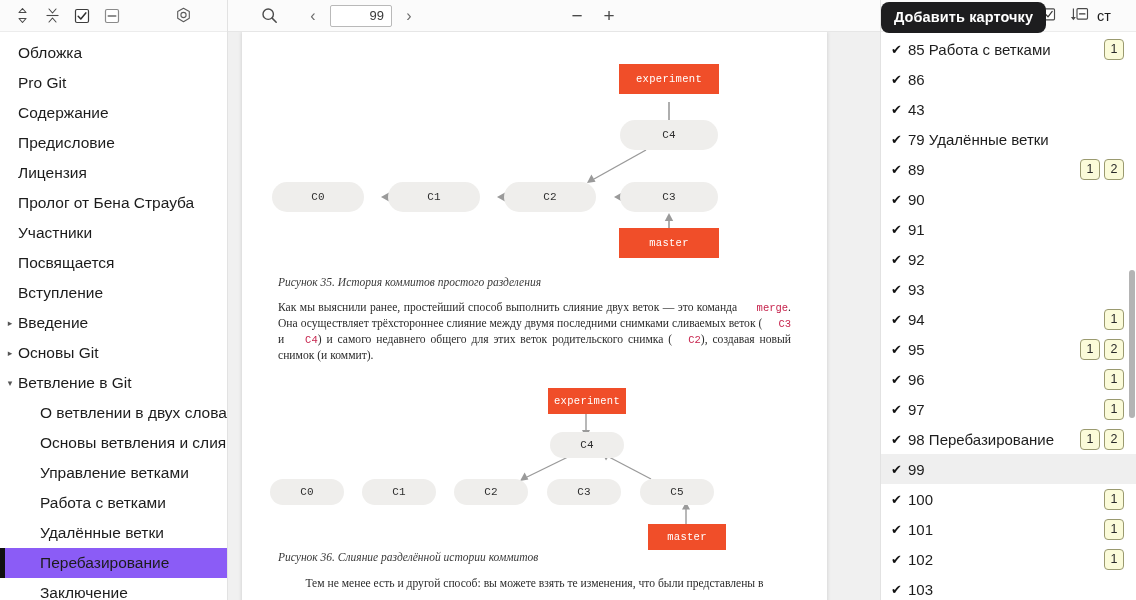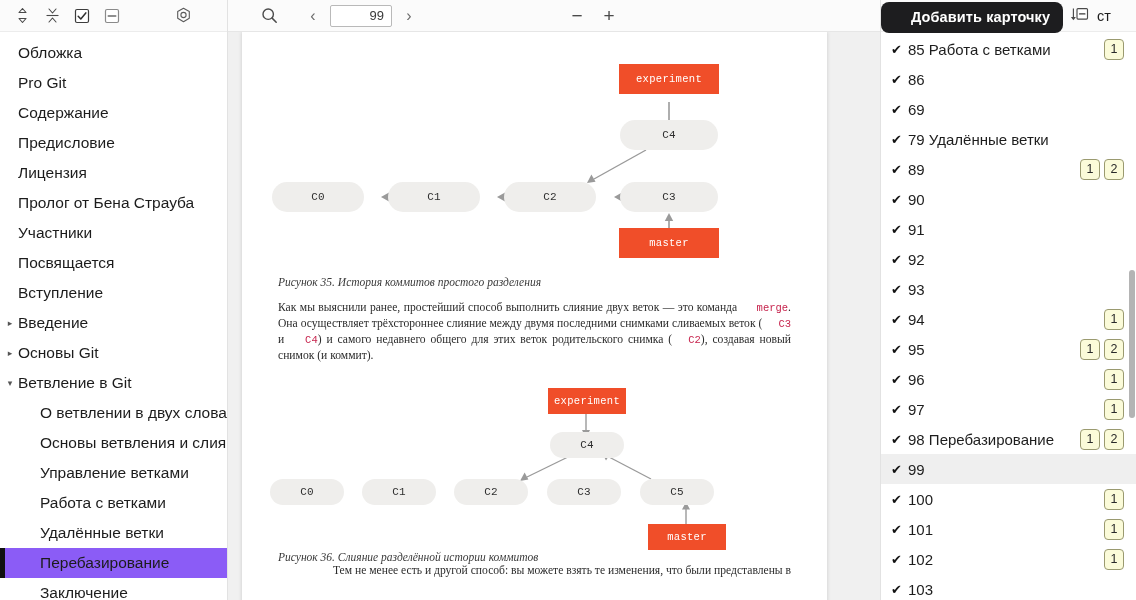--- a/index.html
+++ b/index.html
@@ -255,21 +255,21 @@
     display: flex; align-items: center; justify-content: center;
     line-height: 1;
   }
   .tooltip {
     position: absolute;
     left: 0; top: 2px;
     background: #1d1d1f;
     color: #ffffff;
     font-size: 14.5px;
     font-weight: bold;
-    padding: 7px 13px 8px 30px;
+    padding: 7px 13px 8px 13px;
     border-radius: 8px;
     white-space: nowrap;
     z-index: 40;
     letter-spacing: 0.1px;
   }
   .rt-icon {
     width: 28px; height: 26px;
     display: flex; align-items: center; justify-content: center;
     cursor: default;
   }
@@ -488,21 +488,21 @@
             <div class="node" style="left:-8px;top:101px;width:74px;height:26px">C0</div>
             <div class="node" style="left:84px;top:101px;width:74px;height:26px">C1</div>
             <div class="node" style="left:176px;top:101px;width:74px;height:26px">C2</div>
             <div class="node" style="left:269px;top:101px;width:74px;height:26px">C3</div>
             <div class="node" style="left:362px;top:101px;width:74px;height:26px">C5</div>
             <div class="branch" style="left:370px;top:146px;width:78px;height:26px">master</div>
           </div>
 
           <div class="fig-caption" style="margin-top:-2px">Рисунок 36. Слияние разделённой истории коммитов</div>
 
-          <div class="body-par" style="text-align:right">Тем не менее есть и другой способ: вы можете взять те изменения, что были представлены в</div>
+          <div class="body-par" style="margin-top:13px;text-align:center">Тем не менее есть и другой способ: вы можете взять те изменения, что были представлены в</div>
 
         </div>
       </div>
     </div>
   </div>
 
   <div class="right-pane">
     <div class="right-toolbar">
       <div class="rt-icon" style="margin-left:146px">
         <svg width="19" height="19" viewBox="0 0 19 19">
@@ -532,21 +532,21 @@
           <span class="badges">
             <span class="badge">1</span>
           </span>
         </div>
         <div class="card-row">
           <span class="card-check">✔</span>
           <span class="card-label">86</span>
         </div>
         <div class="card-row">
           <span class="card-check">✔</span>
-          <span class="card-label">69</span>
+          <span class="card-label">43</span>
         </div>
         <div class="card-row">
           <span class="card-check">✔</span>
           <span class="card-label">79 Удалённые ветки</span>
         </div>
         <div class="card-row">
           <span class="card-check">✔</span>
           <span class="card-label">89</span>
           <span class="badges">
             <span class="badge">1</span>

